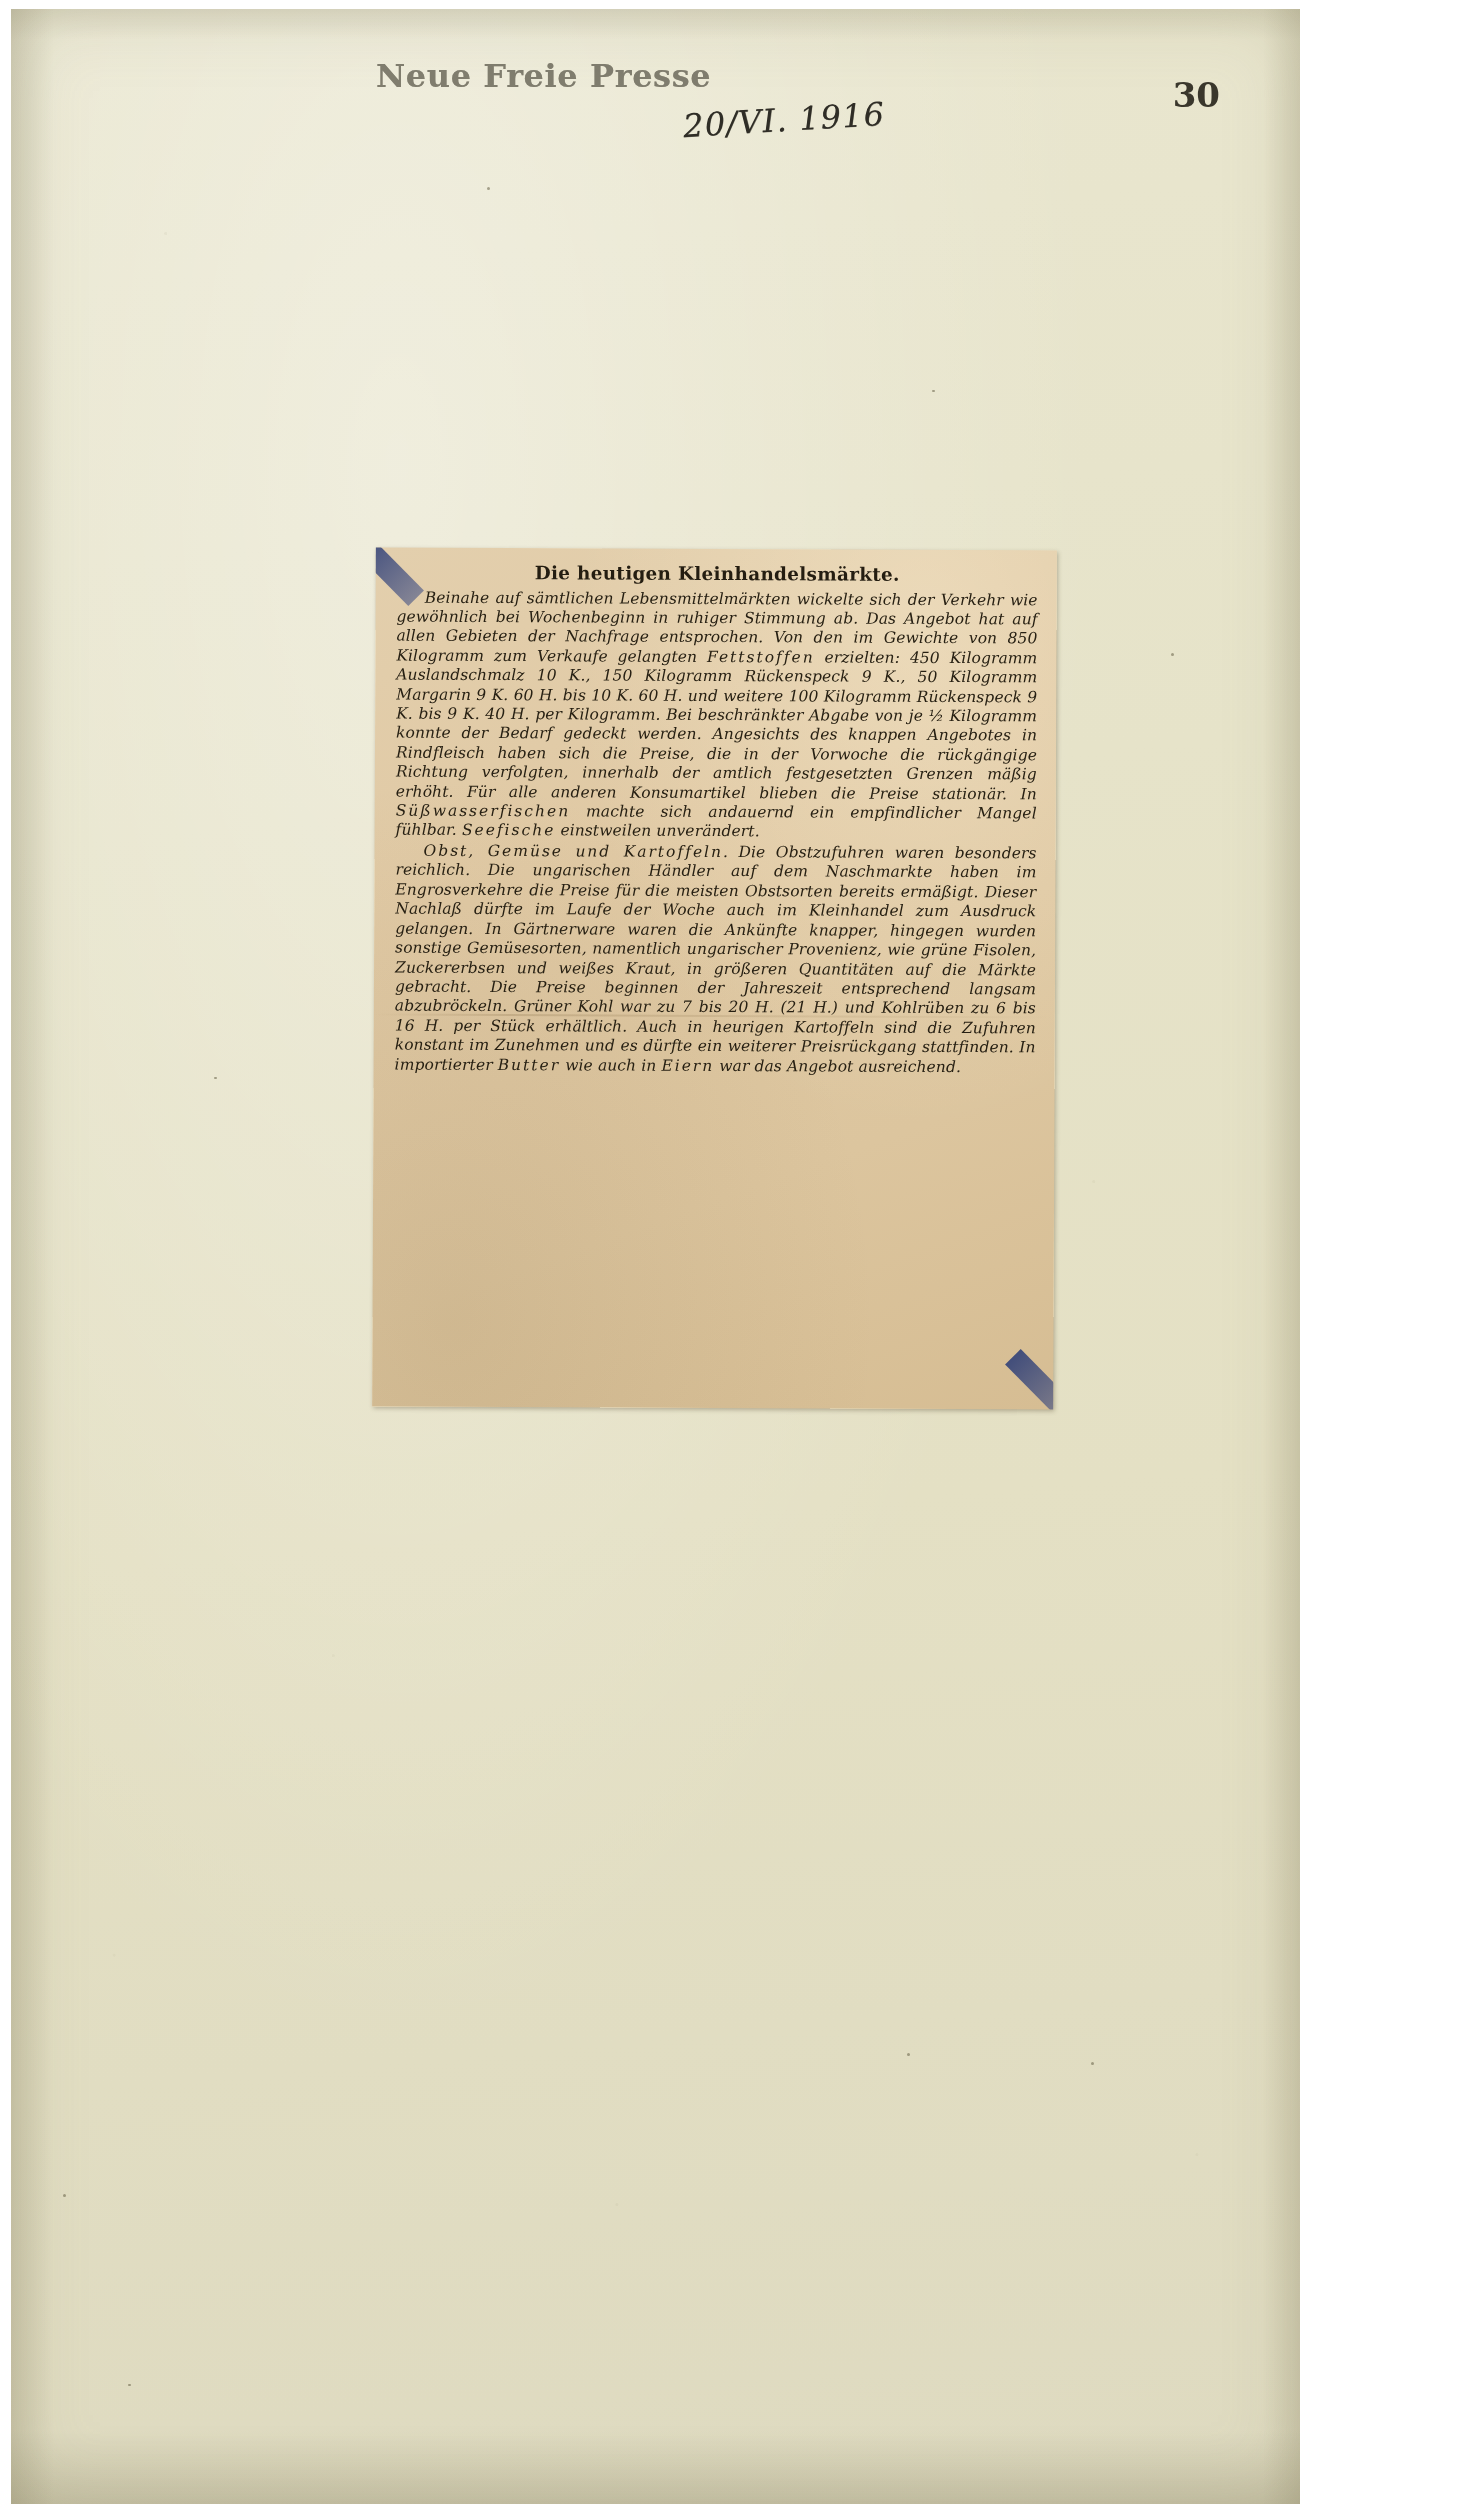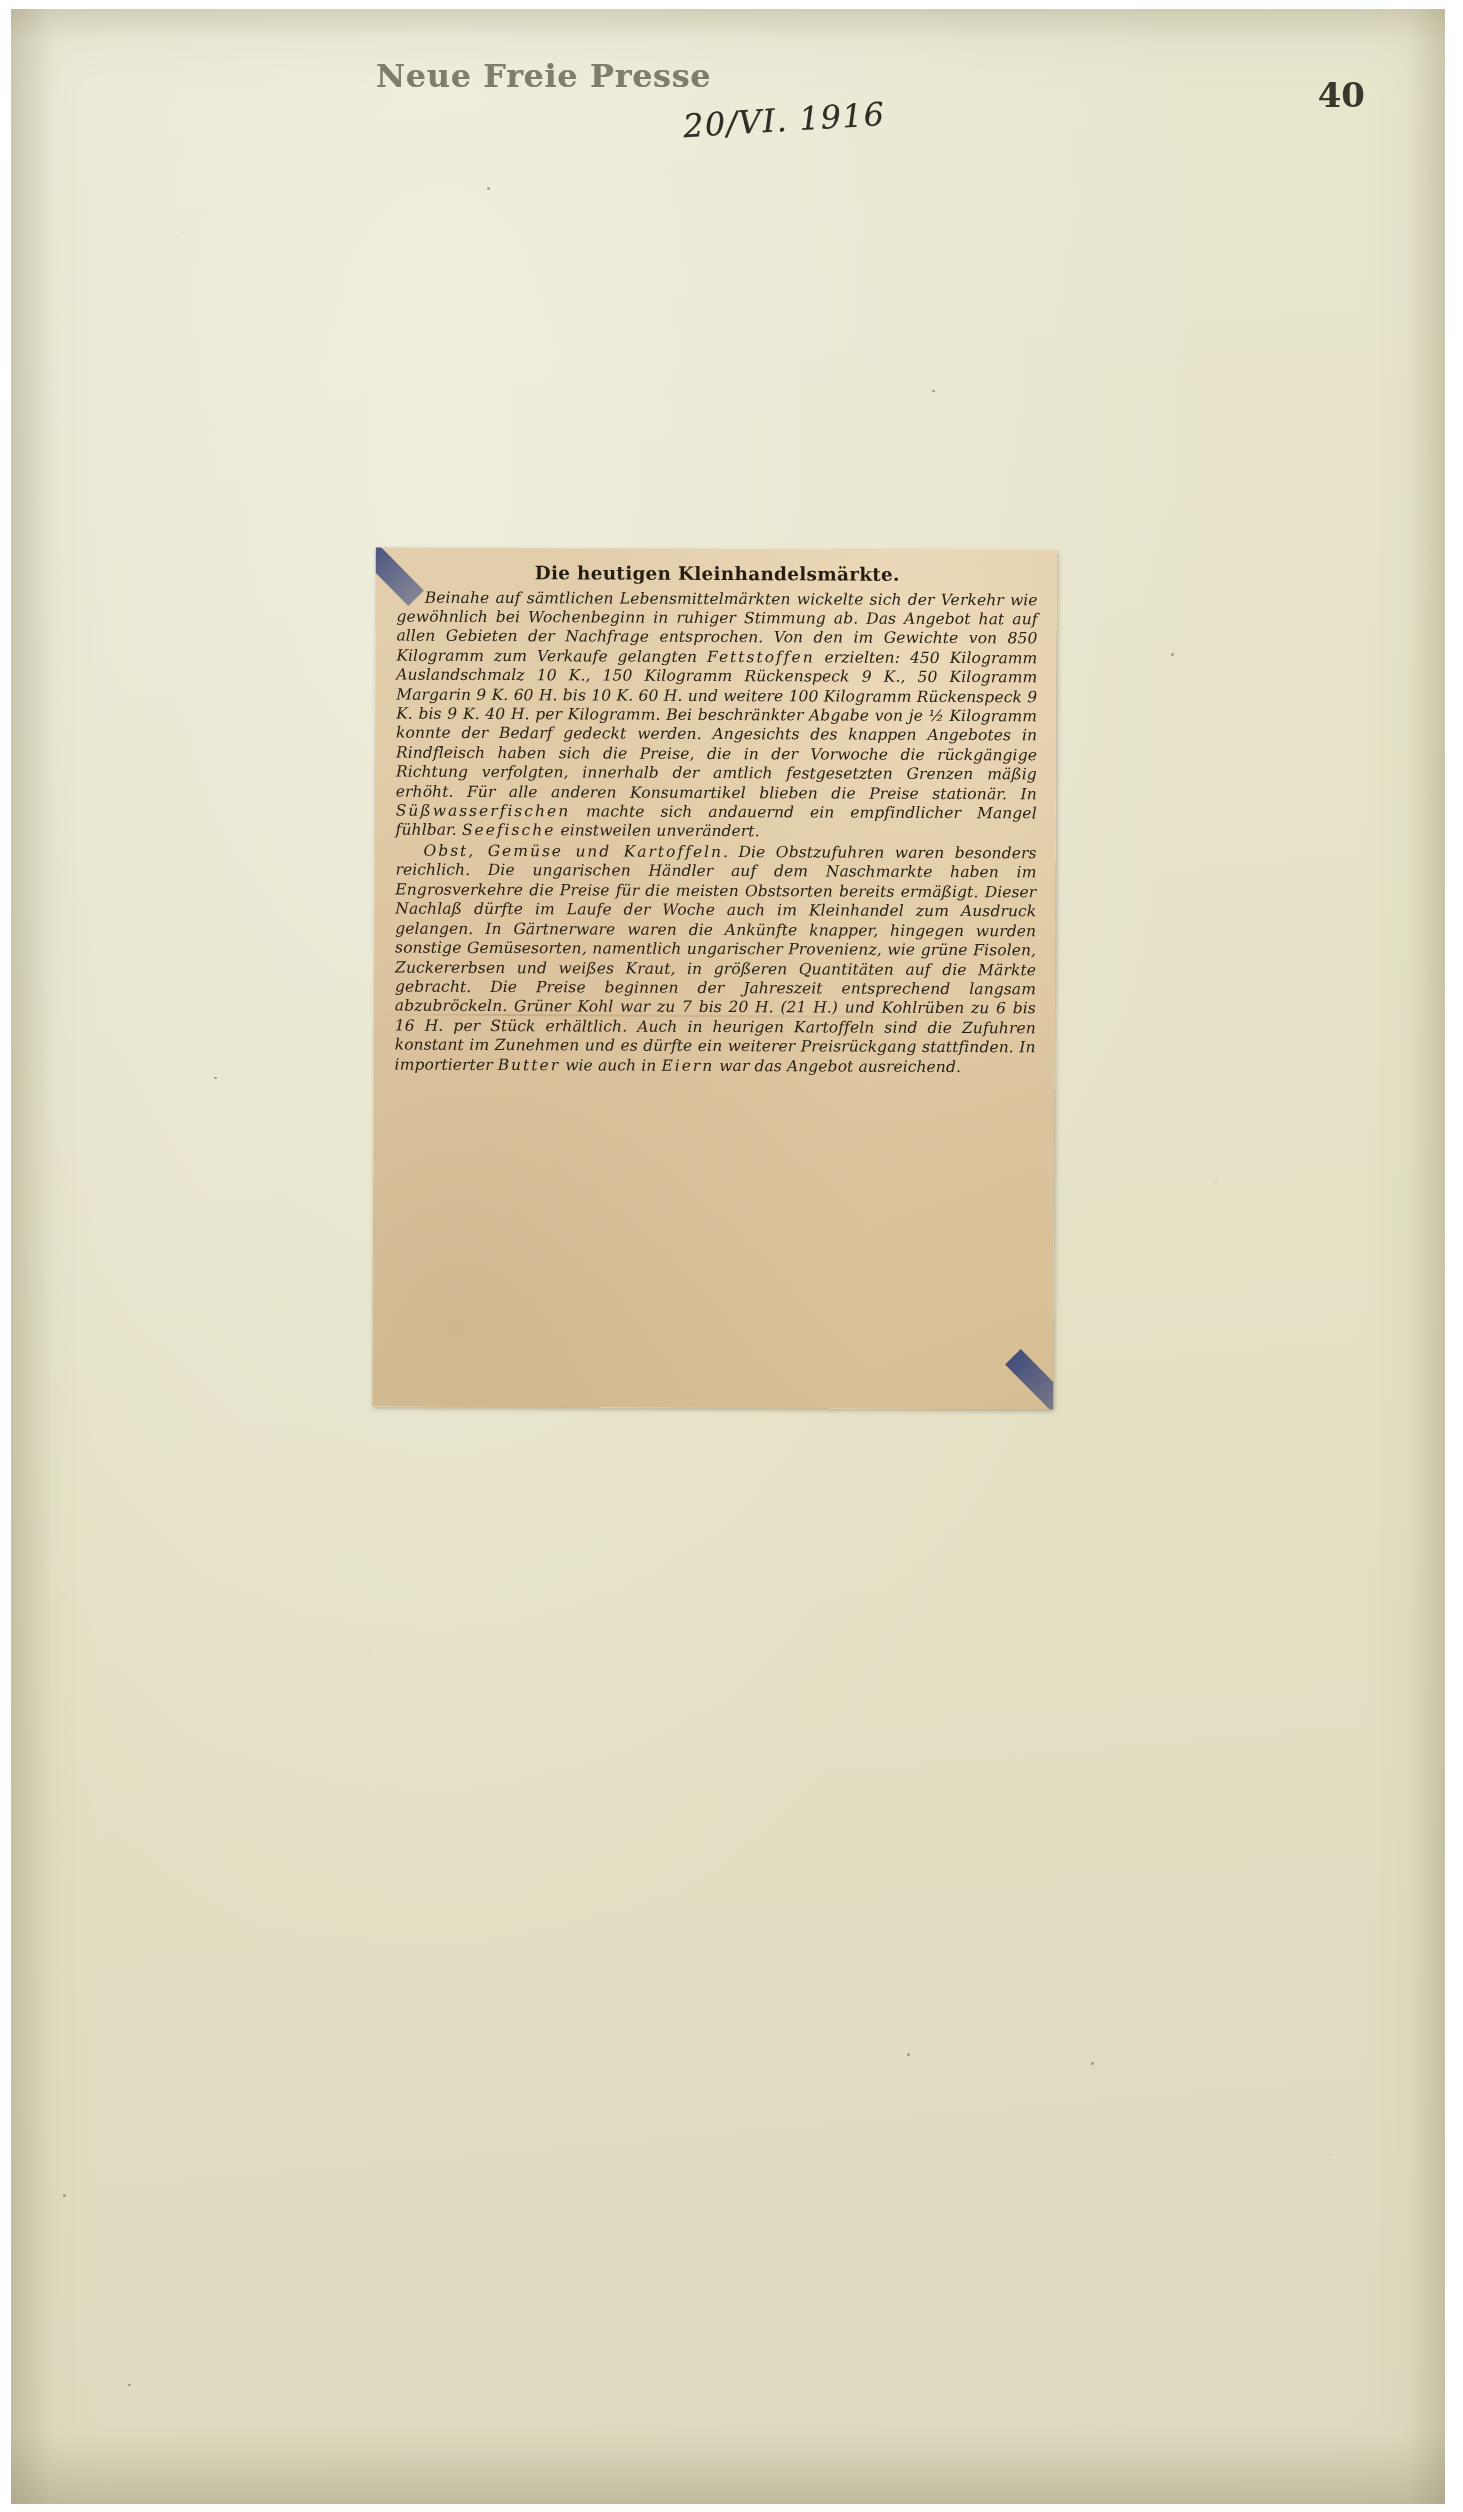--- a/index.html
+++ b/index.html
@@ -12,21 +12,21 @@
     height: 2512px;
     overflow: hidden;
     font-family: "Liberation Serif", serif;
   }
 
   
   #album-page {
     position: absolute;
     left: 11px;
     top: 8.6px;
-    width: 1434px;
+    width: 1289px;
     height: 2495px;
     background:
       radial-gradient(ellipse at 30% 18%, rgba(255,255,255,0.35) 0%, rgba(255,255,255,0) 55%),
       linear-gradient(175deg, #e9e6cf 0%, #e6e3c9 32%, #e4e0c4 60%, #dedac0 100%);
     box-shadow: inset 0 0 74px rgba(150,143,105,0.28);
   }
   
   #paper-grain {
     position: absolute;
     inset: 0;
@@ -172,21 +172,21 @@
   }
 </style>
 </head>
 <body>
 
 <div id="album-page">
   <div id="paper-grain"></div>
   <div id="edge-shade"></div>
 
   <div id="masthead">Neue Freie Presse</div>
-  <div id="page-number">40</div>
+  <div id="page-number">30</div>
   <div id="handwritten-date">20/VI. 1916</div>
 
   <div class="speck" style="left:476px; top:178px; width:3.1px; height:3.1px;"></div>
   <div class="speck" style="left:921px; top:381px; width:2.5px; height:2.5px;"></div>
   <div class="speck" style="left:1160px; top:644px; width:3.1px; height:3.1px;"></div>
   <div class="speck" style="left:203px; top:1068px; width:2.5px; height:2.5px;"></div>
   <div class="speck" style="left:896px; top:2044px; width:3.1px; height:3.1px;"></div>
   <div class="speck" style="left:1080px; top:2053px; width:3.1px; height:3.1px;"></div>
   <div class="speck" style="left:52px; top:2185px; width:3.1px; height:3.1px;"></div>
   <div class="speck" style="left:117px; top:2375px; width:2.5px; height:2.5px;"></div>

